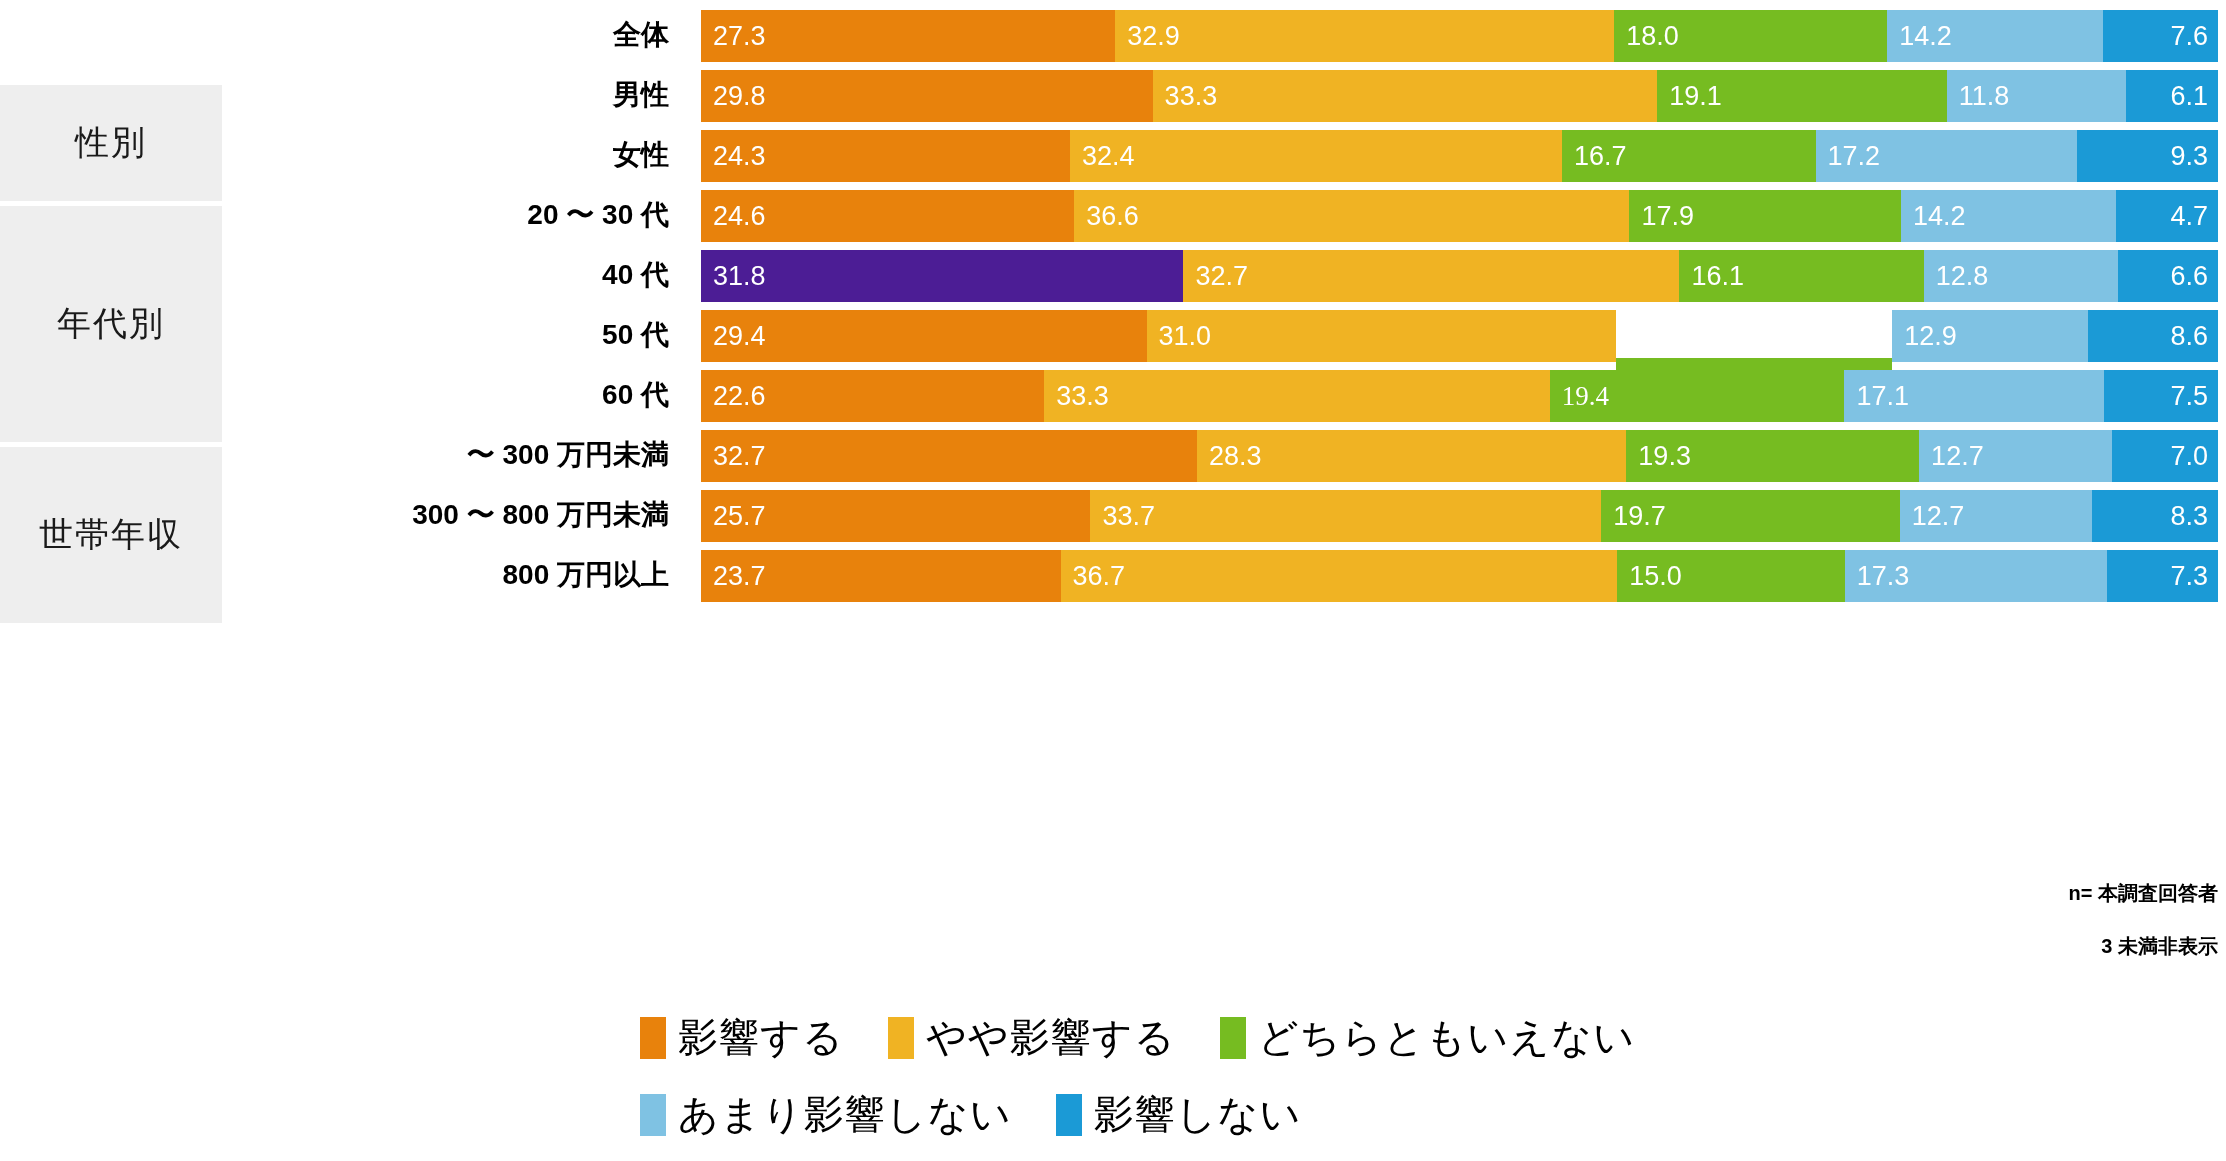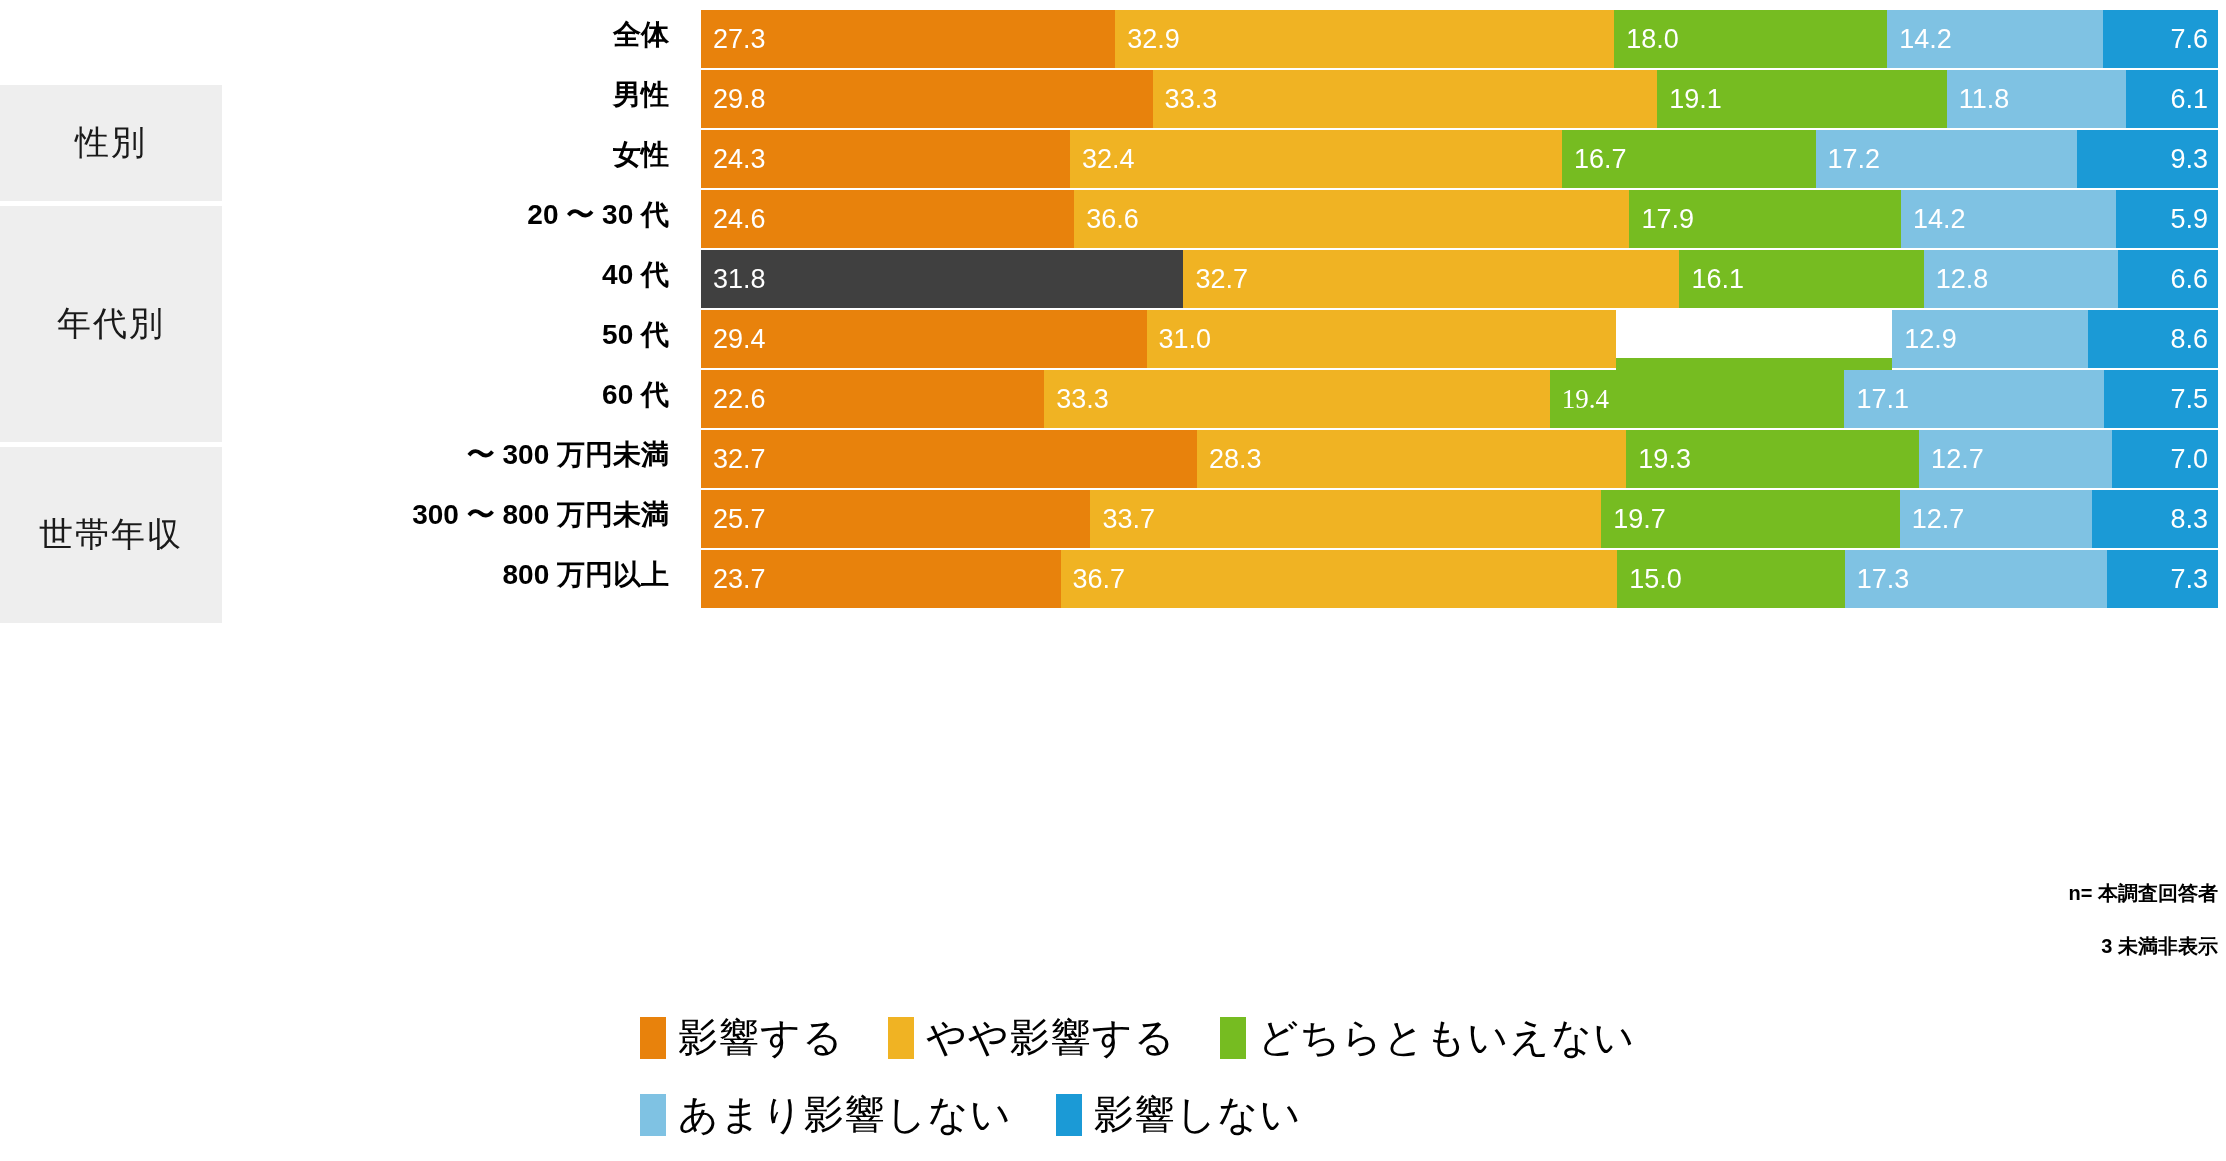--- a/index.html
+++ b/index.html
@@ -55,21 +55,21 @@
     font-weight: bold;
     color: #000000;
     white-space: nowrap;
     padding-right: 16px;
   }
   .bar-track {
     position: absolute;
     left: 701px;
     width: 1517px;
     top: 0;
-    height: 58px;
+    height: 52px;
     display: flex;
   }
   .seg {
     height: 100%;
     display: flex;
     align-items: center;
     position: relative;
   }
   .seg-value {
     color: #ffffff;
@@ -217,28 +217,28 @@
           <div class="seg" style="width: 36.6%; background: rgb(240, 179, 35);">
             <span class="seg-value">36.6</span>
           </div>
           <div class="seg" style="width: 17.9%; background: rgb(118, 188, 33);">
             <span class="seg-value">17.9</span>
           </div>
           <div class="seg" style="width: 14.2%; background: rgb(127, 194, 227);">
             <span class="seg-value">14.2</span>
           </div>
           <div class="seg seg-last" style="width: 6.7%; background: rgb(27, 154, 214);">
-            <span class="seg-value">5.9</span>
+            <span class="seg-value">4.7</span>
           </div>
         </div>
       </div>
       <div class="row" style="top: 250px;">
         <div class="row-label">40 代</div>
         <div class="bar-track">
-          <div class="seg" style="width: 31.8%; background: #404040; text-align: center;">
+          <div class="seg" style="width: 31.8%; background: #4c1d95; text-align: center;">
             <span class="seg-value">31.8</span>
           </div>
           <div class="seg" style="width: 32.7%; background: rgb(240, 179, 35);">
             <span class="seg-value">32.7</span>
           </div>
           <div class="seg" style="width: 16.1%; background: rgb(118, 188, 33);">
             <span class="seg-value">16.1</span>
           </div>
           <div class="seg" style="width: 12.8%; background: rgb(127, 194, 227);">
             <span class="seg-value">12.8</span>

